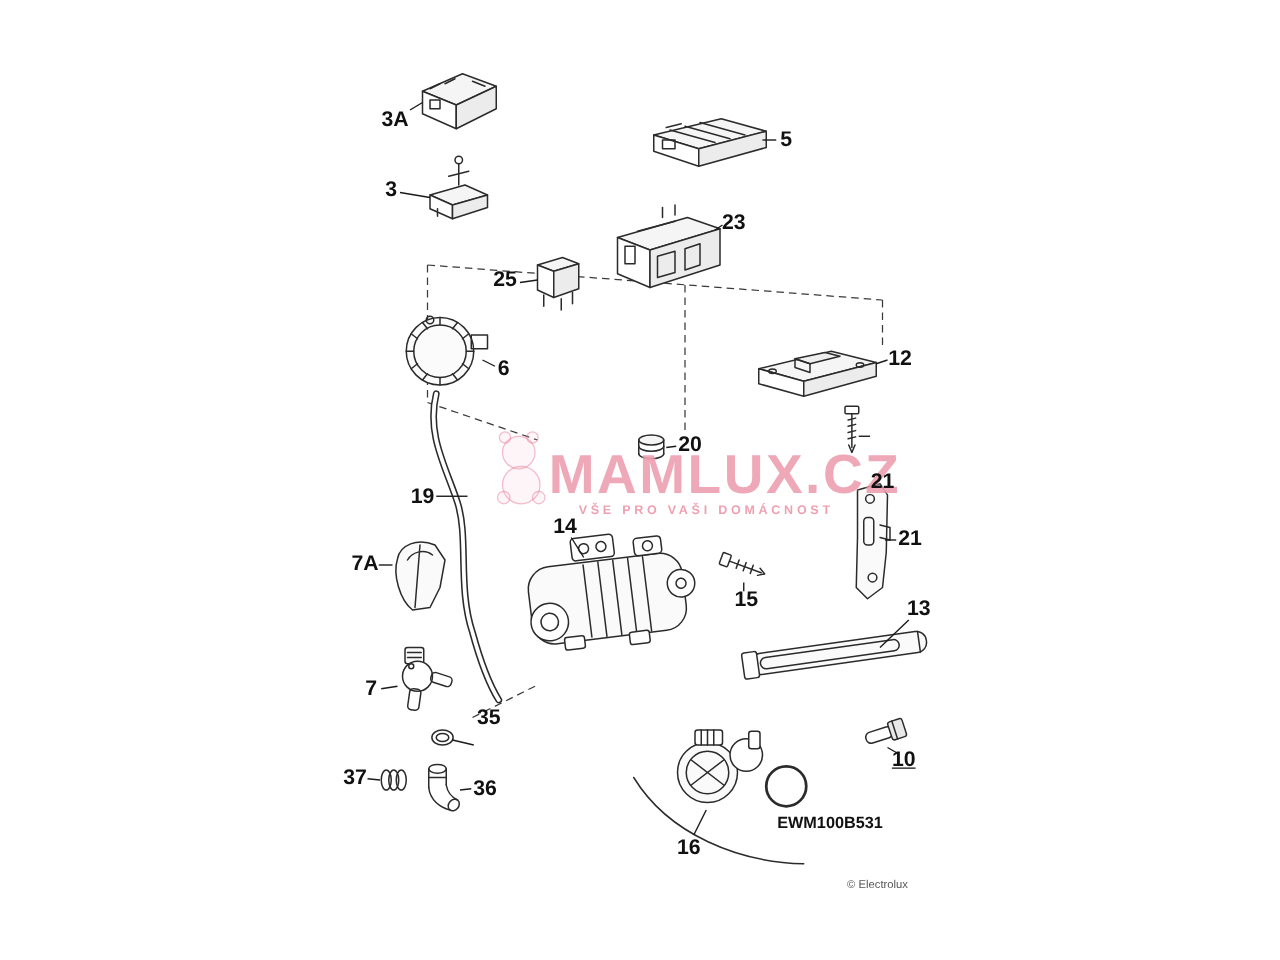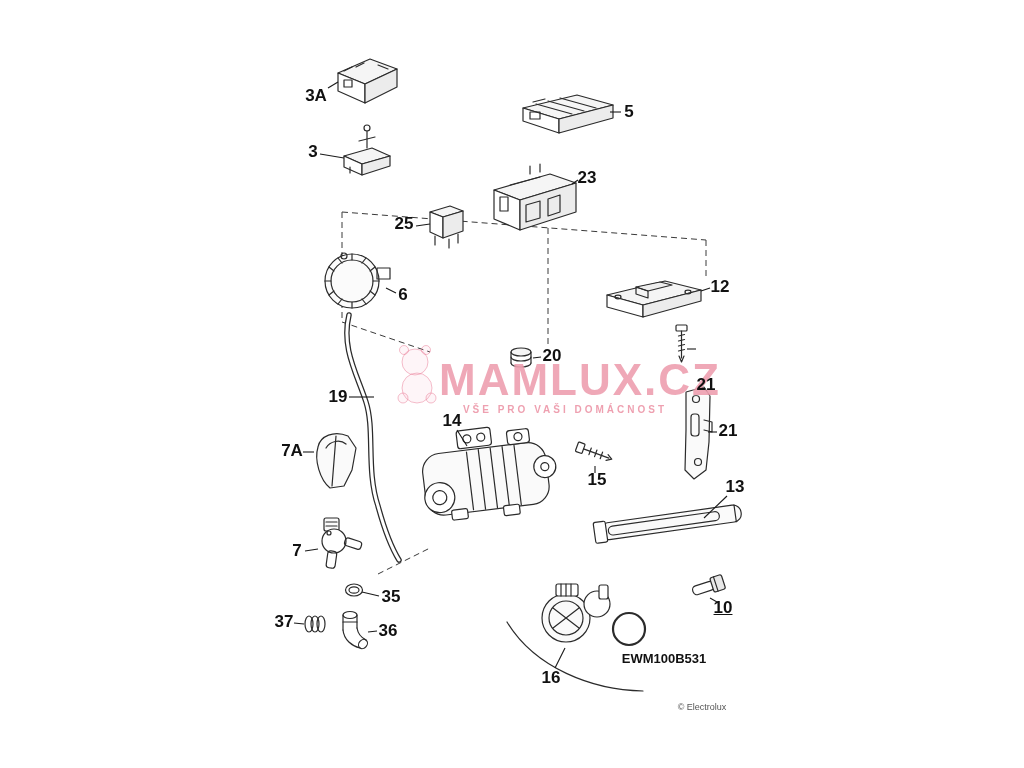--- a/index.html
+++ b/index.html
@@ -290,21 +290,21 @@
   <div class="plabel" style="left:720px; top:287px;">12</div>
   <div class="plabel" style="left:706px; top:349px;margin-top:36px;">21</div>
   <div class="plabel" style="left:552px; top:356px;">20</div>
   <div class="plabel" style="left:338px; top:397px;">19</div>
   <div class="plabel" style="left:452px; top:421px;">14</div>
   <div class="plabel" style="left:728px; top:431px;">21</div>
   <div class="plabel" style="left:292px; top:451px;">7A</div>
   <div class="plabel" style="left:597px; top:480px;">15</div>
   <div class="plabel" style="left:735px; top:487px;">13</div>
   <div class="plabel" style="left:297px; top:551px;">7</div>
-  <div class="plabel" style="left:391px; top:597px;text-align:center;">35</div>
+  <div class="plabel" style="left:391px; top:574px;text-align:center;">35</div>
   <div class="plabel" style="left:284px; top:622px;">37</div>
   <div class="plabel" style="left:388px; top:631px;">36</div>
   <div class="plabel" style="left:723px; top:608px;text-decoration:underline;">10</div>
   <div class="plabel" style="left:551px; top:678px;">16</div>
 
   <div class="code" style="left:664px; top:658px;">EWM100B531</div>
   <div class="copy" style="left:688px; top:707px;">© Electrolux</div>
 
 </div>
 

